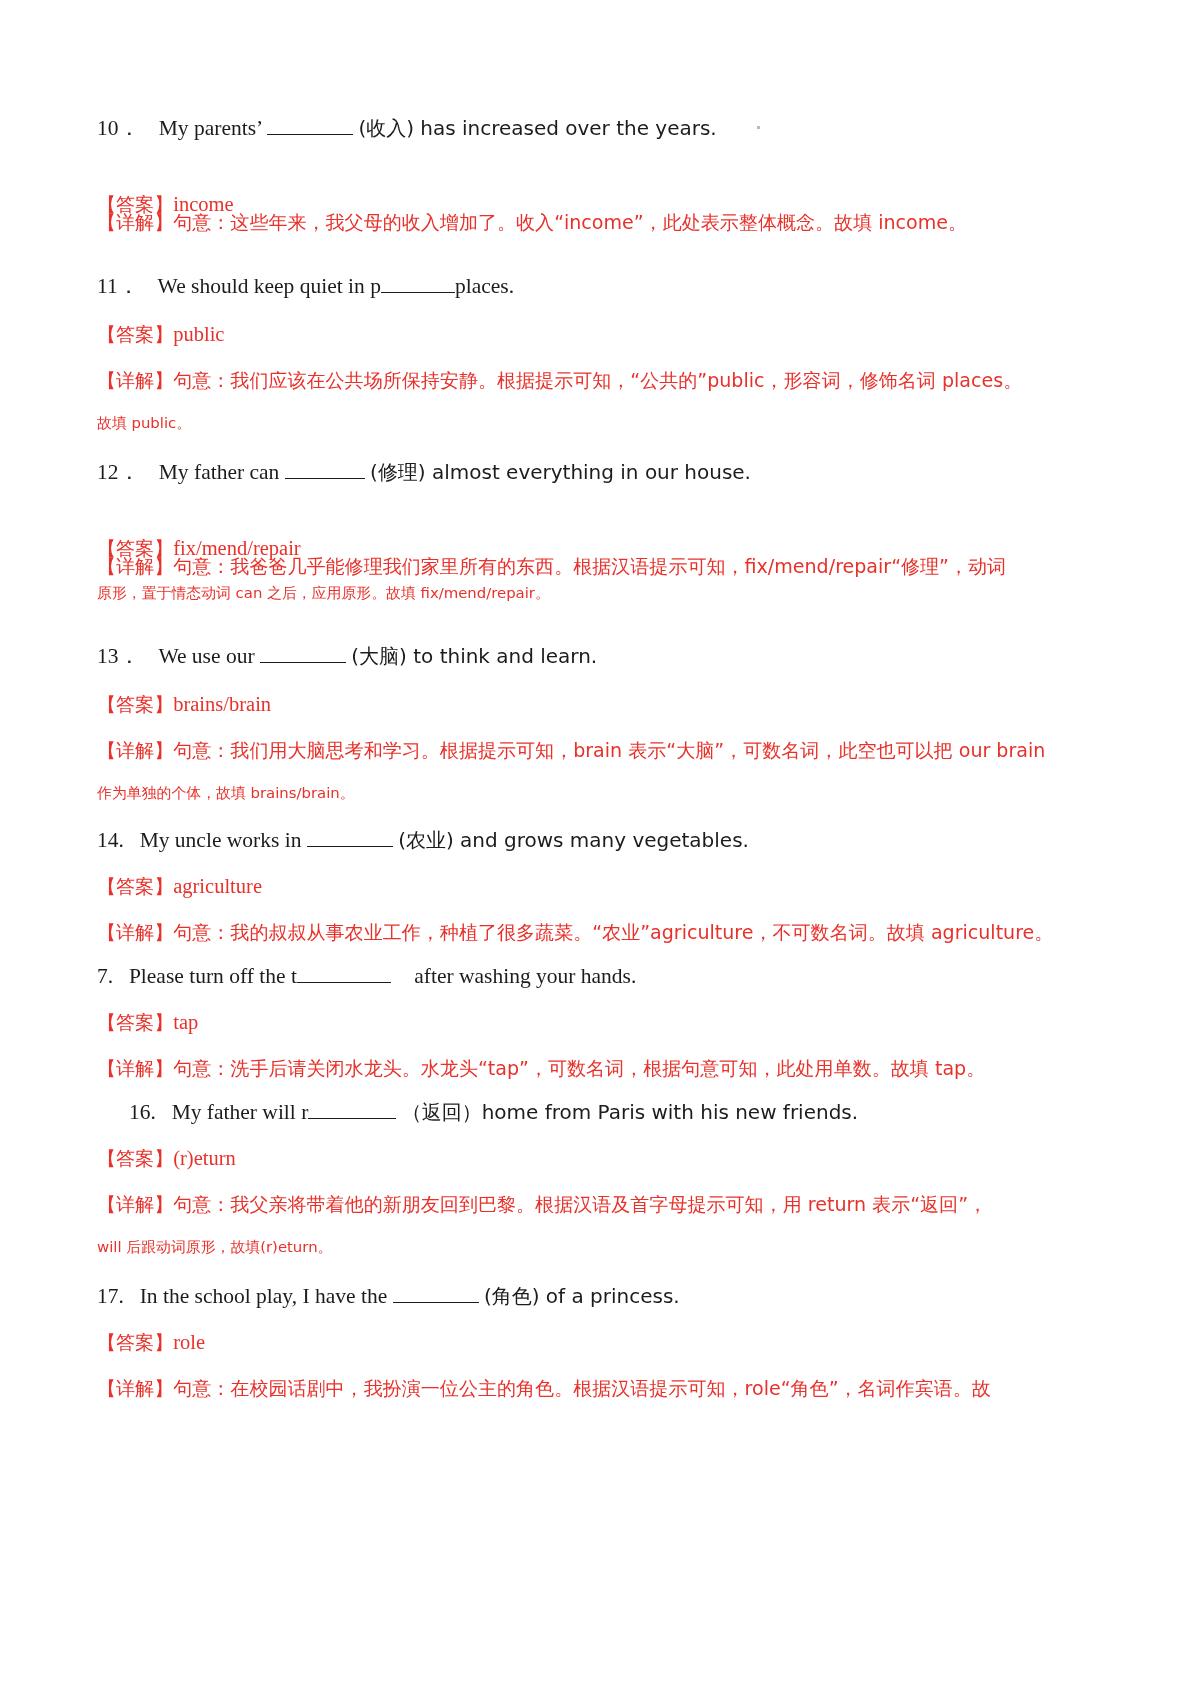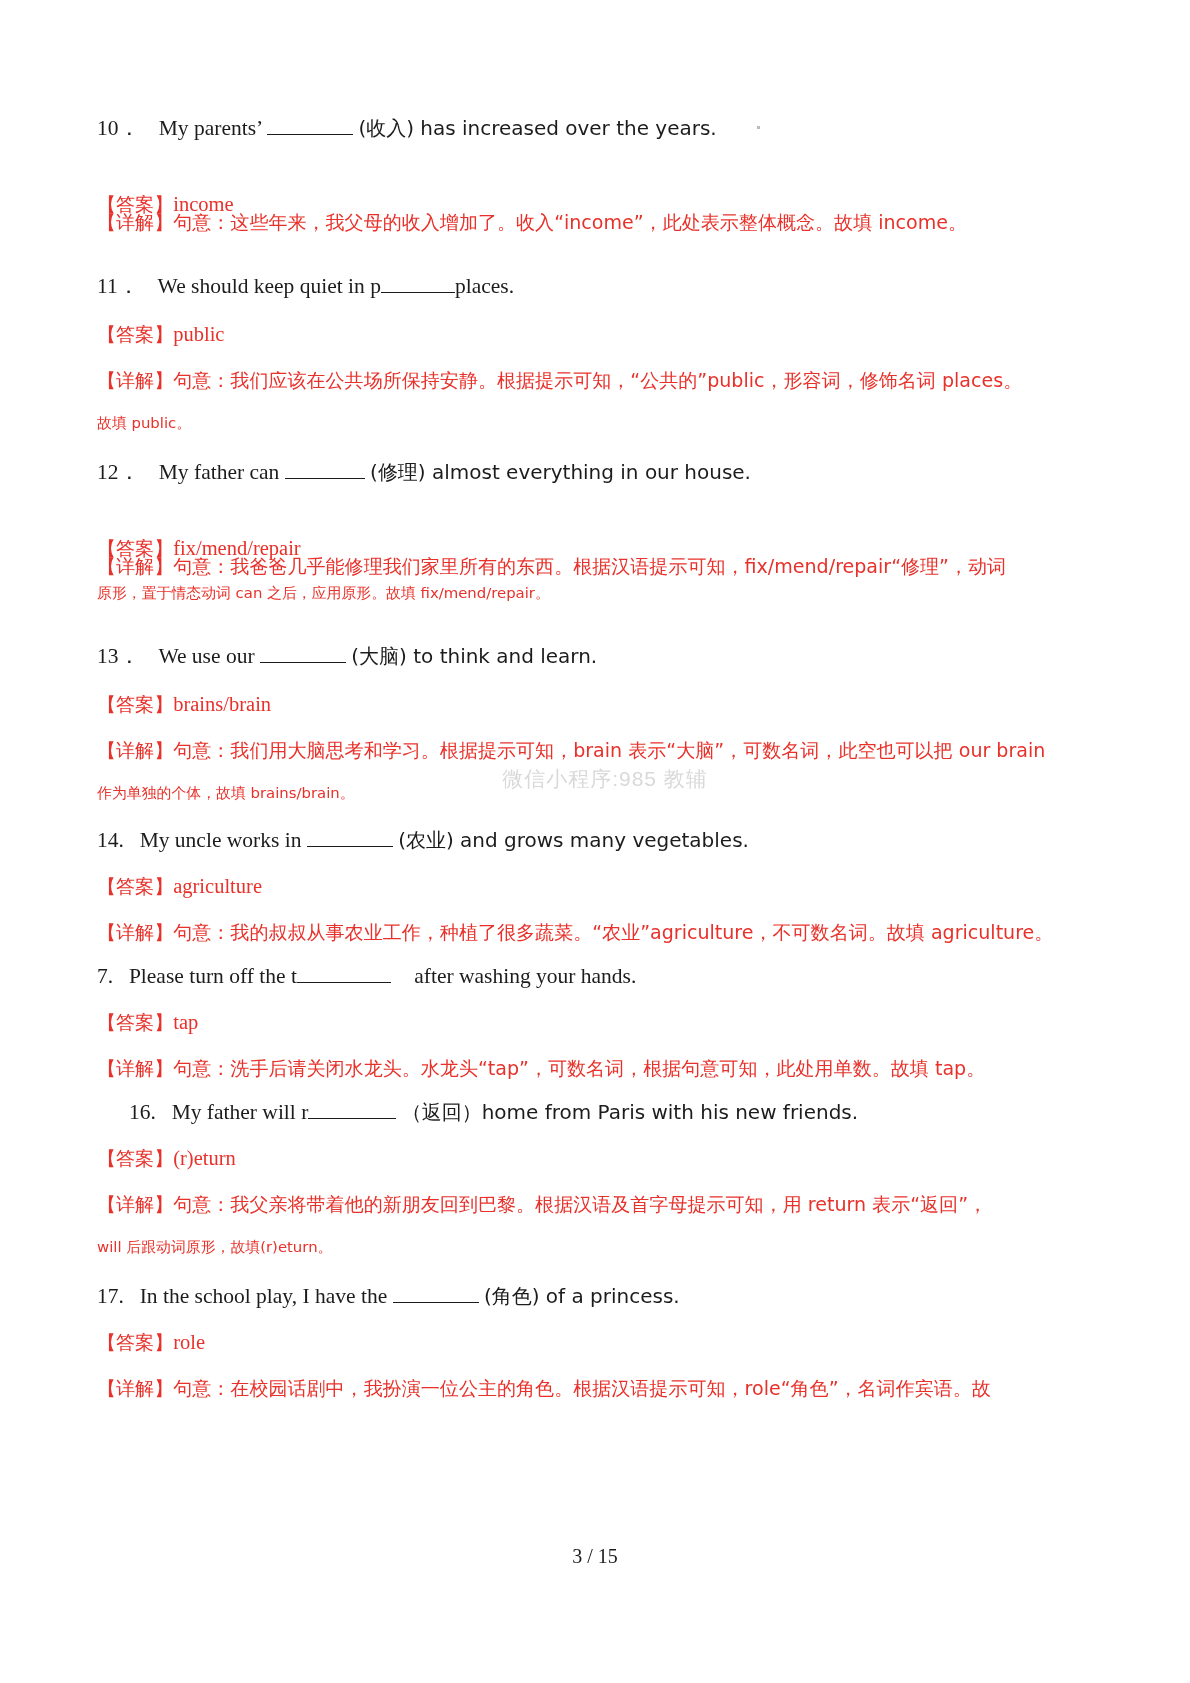--- a/index.html
+++ b/index.html
@@ -116,21 +116,20 @@
     z-index: 1;
   }
 </style>
 </head>
 <body>
 
 <div class="page">
 
   <div class="tick"></div>
 
-  <div class="wm-sub">微信小程序:985 教辅</div>
 
   <div class="content">
 
     <div class="row" style="top:0px;">
       <div class="q-line">
         <span class="qnum">10．</span>
         <span style="display:inline-block;width:8px"></span>
         <span>My parents’ </span><span class="blank w1"></span>
         <span class="cjk">(收入) has increased over the years.</span>
       </div>
@@ -285,15 +284,14 @@
       </div>
     </div>
     <div class="row" style="top:1260px;">
       <div class="exp-line">
         <span class="tag cjk">【详解】</span><span class="cjk">句意：在校园话剧中，我扮演一位公主的角色。根据汉语提示可知，role“角色”，名词作宾语。故</span>
       </div>
     </div>
 
   </div>
 
-  <div class="footer">3 / 15</div>
 
 </div>
 
 </body></html>

